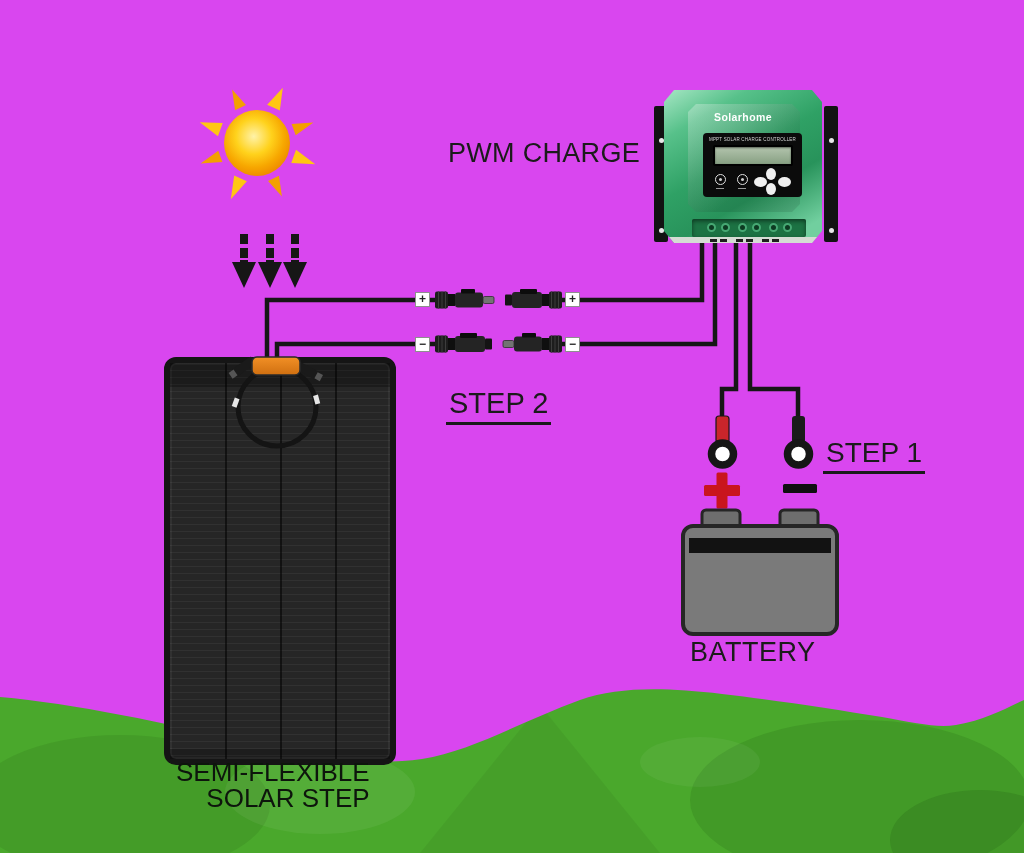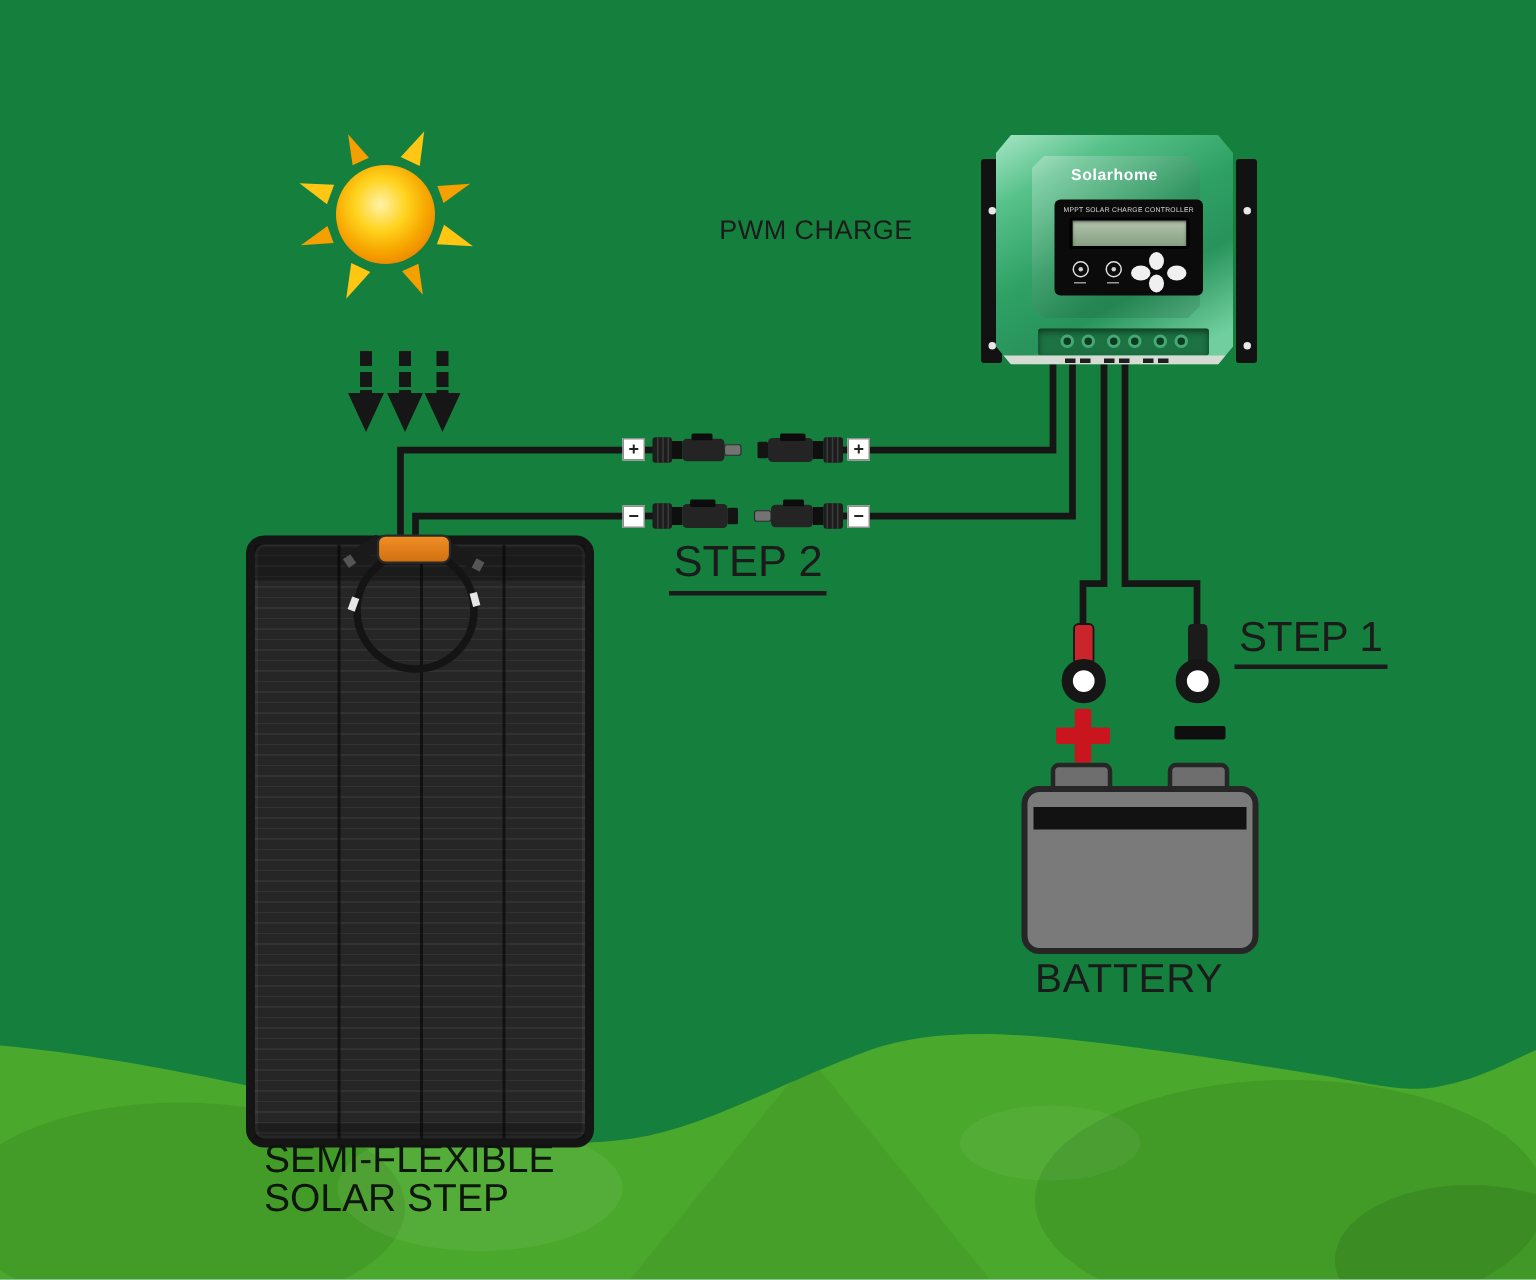--- a/index.html
+++ b/index.html
@@ -1,25 +1,25 @@
 <!DOCTYPE html>
 <html><head>
 <meta charset="utf-8">
 <title>Wiring Diagram</title>
 <style>
   html,body{margin:0;padding:0;background:#fff;}
-  #stage{position:relative;width:1024px;height:853px;background:#15803d;overflow:hidden;
+  #stage{position:relative;width:1024px;height:853px;background:#d946ef;overflow:hidden;
          font-family:"Liberation Sans",sans-serif;}
   #stage svg{position:absolute;left:0;top:0;}
   .layer{position:absolute;left:0;top:0;width:1024px;height:853px;}
 
   
-  .lbl{position:absolute;color:#1b1b1b;}
-  .pwm-label{left:438px;top:143px;width:212px;text-align:center;font-size:18px;line-height:21px;letter-spacing:.3px;}
-  .step-label{position:absolute;color:#1b1b1b;border-bottom:3px solid #1a1a1a;padding:0 3px 2px;}
+  .lbl{position:absolute;color:#1b1b1b;text-align:right;}
+  .pwm-label{left:438px;top:143px;width:212px;text-align:center;font-size:27px;line-height:21px;letter-spacing:.3px;}
+  .step-label{position:absolute;color:#1b1b1b;border-bottom:3px solid #1a1a1a;padding:0 3px 2px;margin-top:28px;}
   .step2{left:446px;top:359px;font-size:29px;}
   .step1{left:823px;top:409px;font-size:28px;}
   .battery-label{left:690px;top:637px;width:152px;text-align:left;font-size:27px;letter-spacing:.5px;}
   .panel-label{left:176px;top:759px;font-size:26px;line-height:26px;color:#0d150c;}
 
   
   .pbox{position:absolute;width:15px;height:15px;box-sizing:border-box;background:#fff;
         border:1.5px solid #8f8f8f;color:#222;font-size:12px;line-height:12px;font-weight:bold;text-align:center;}
 
   

